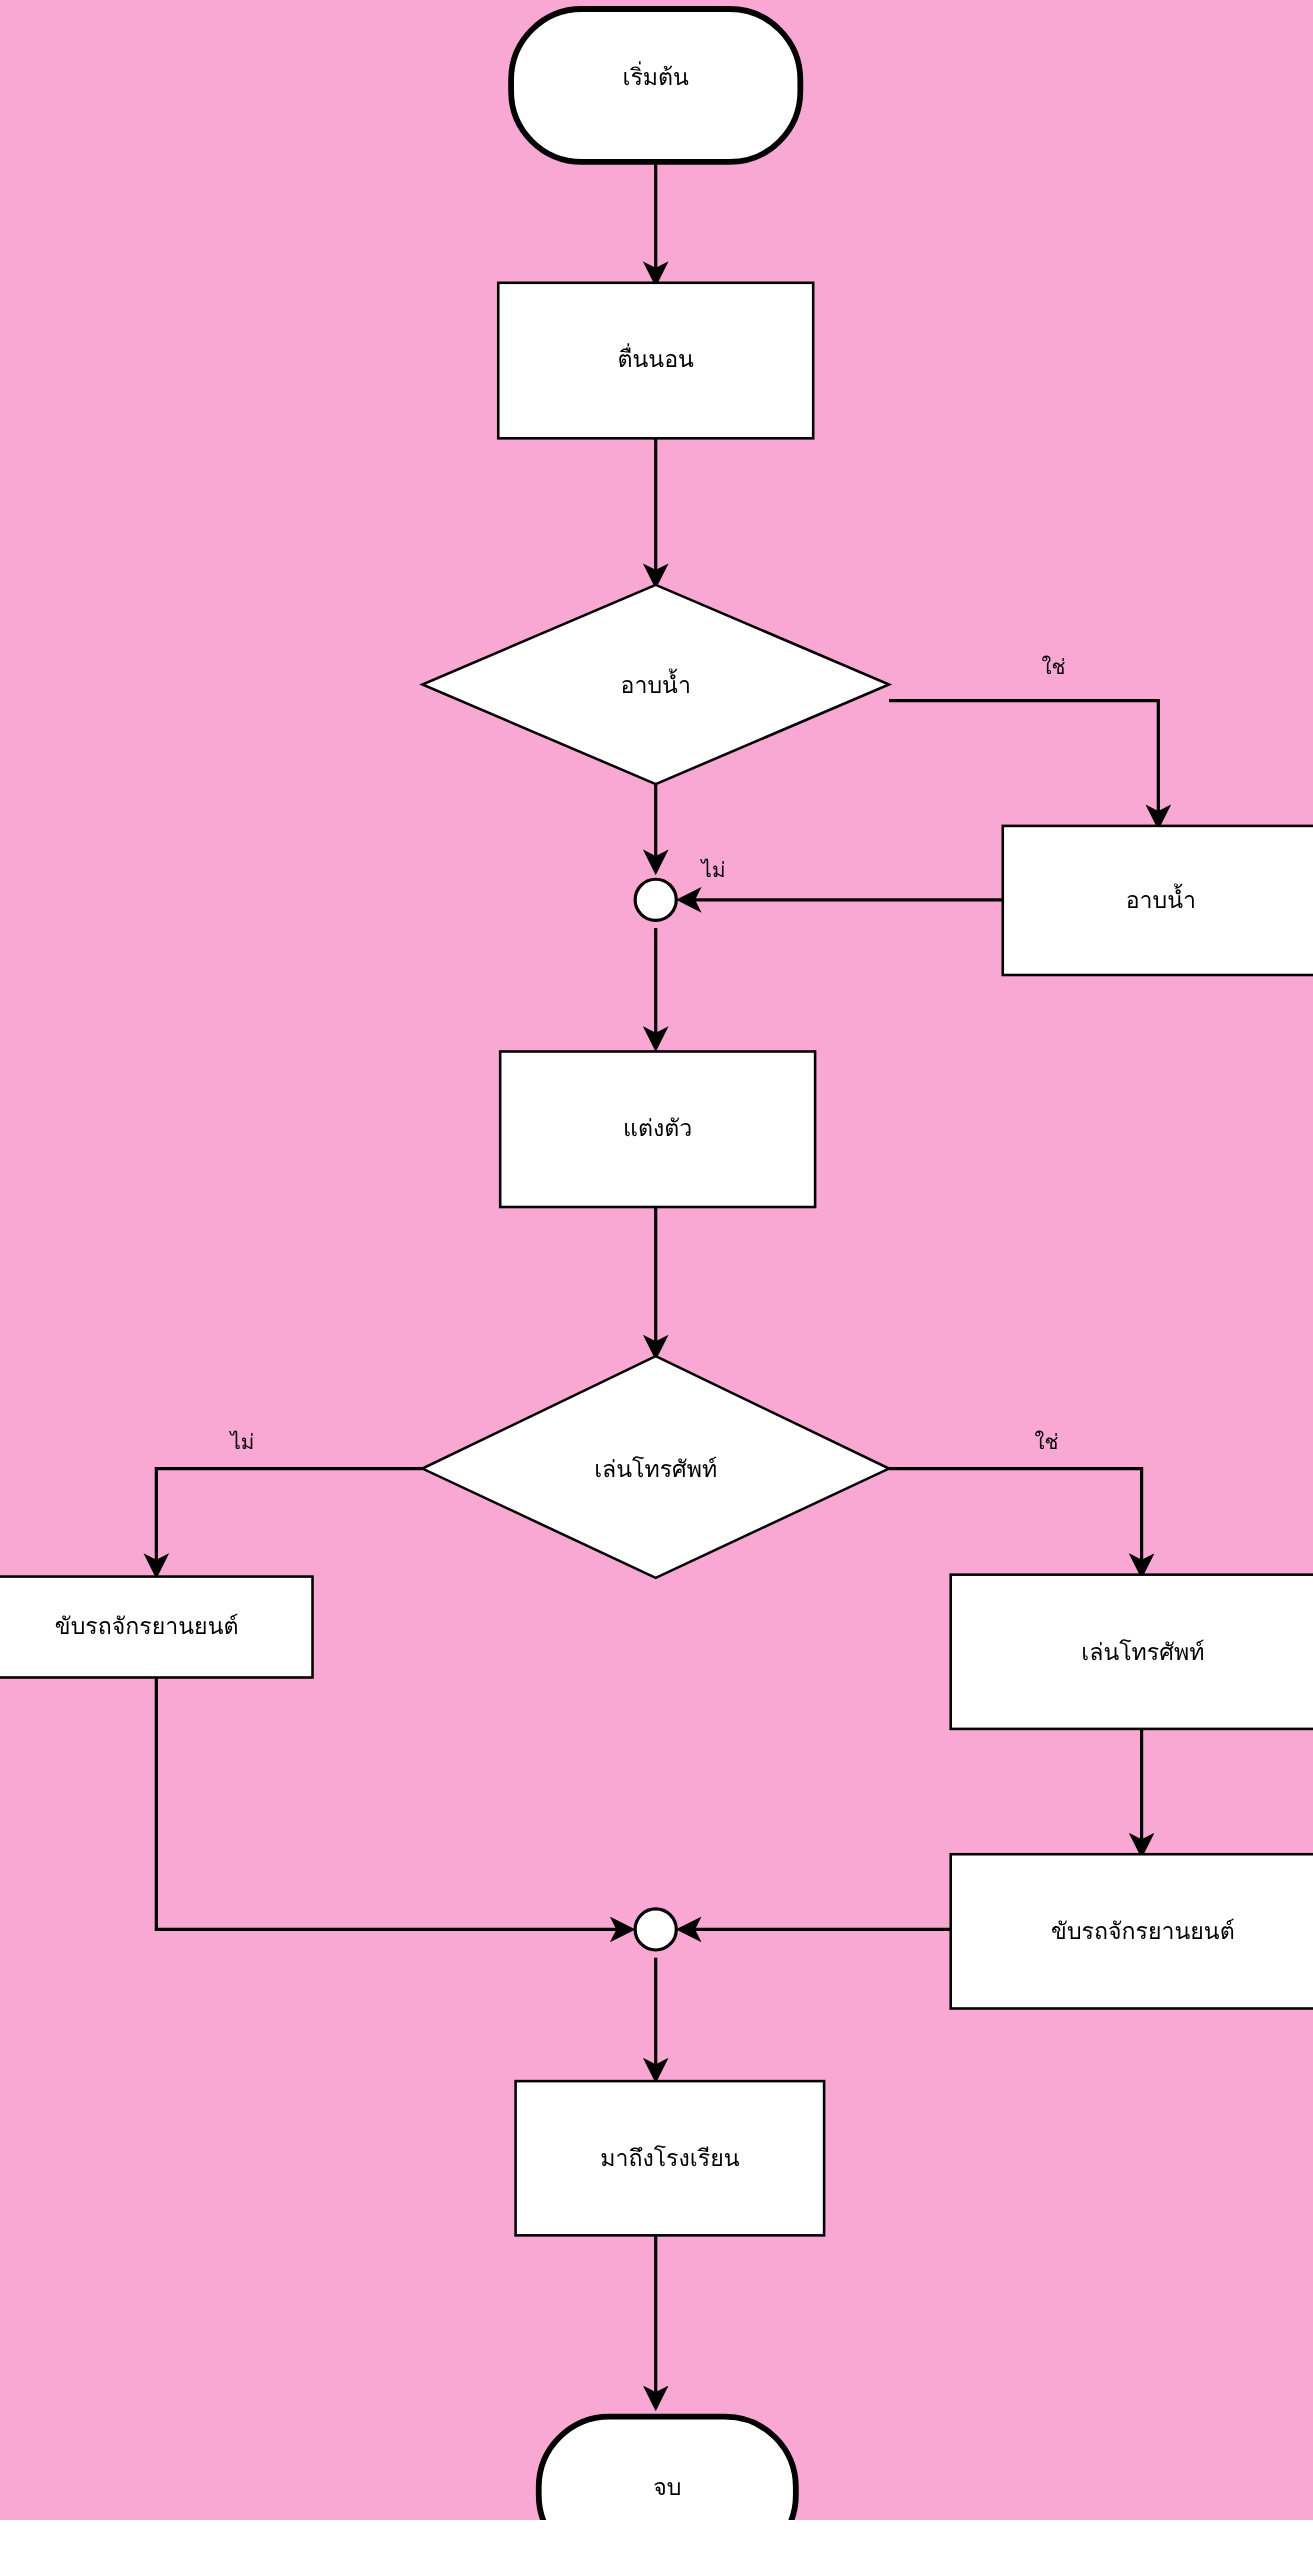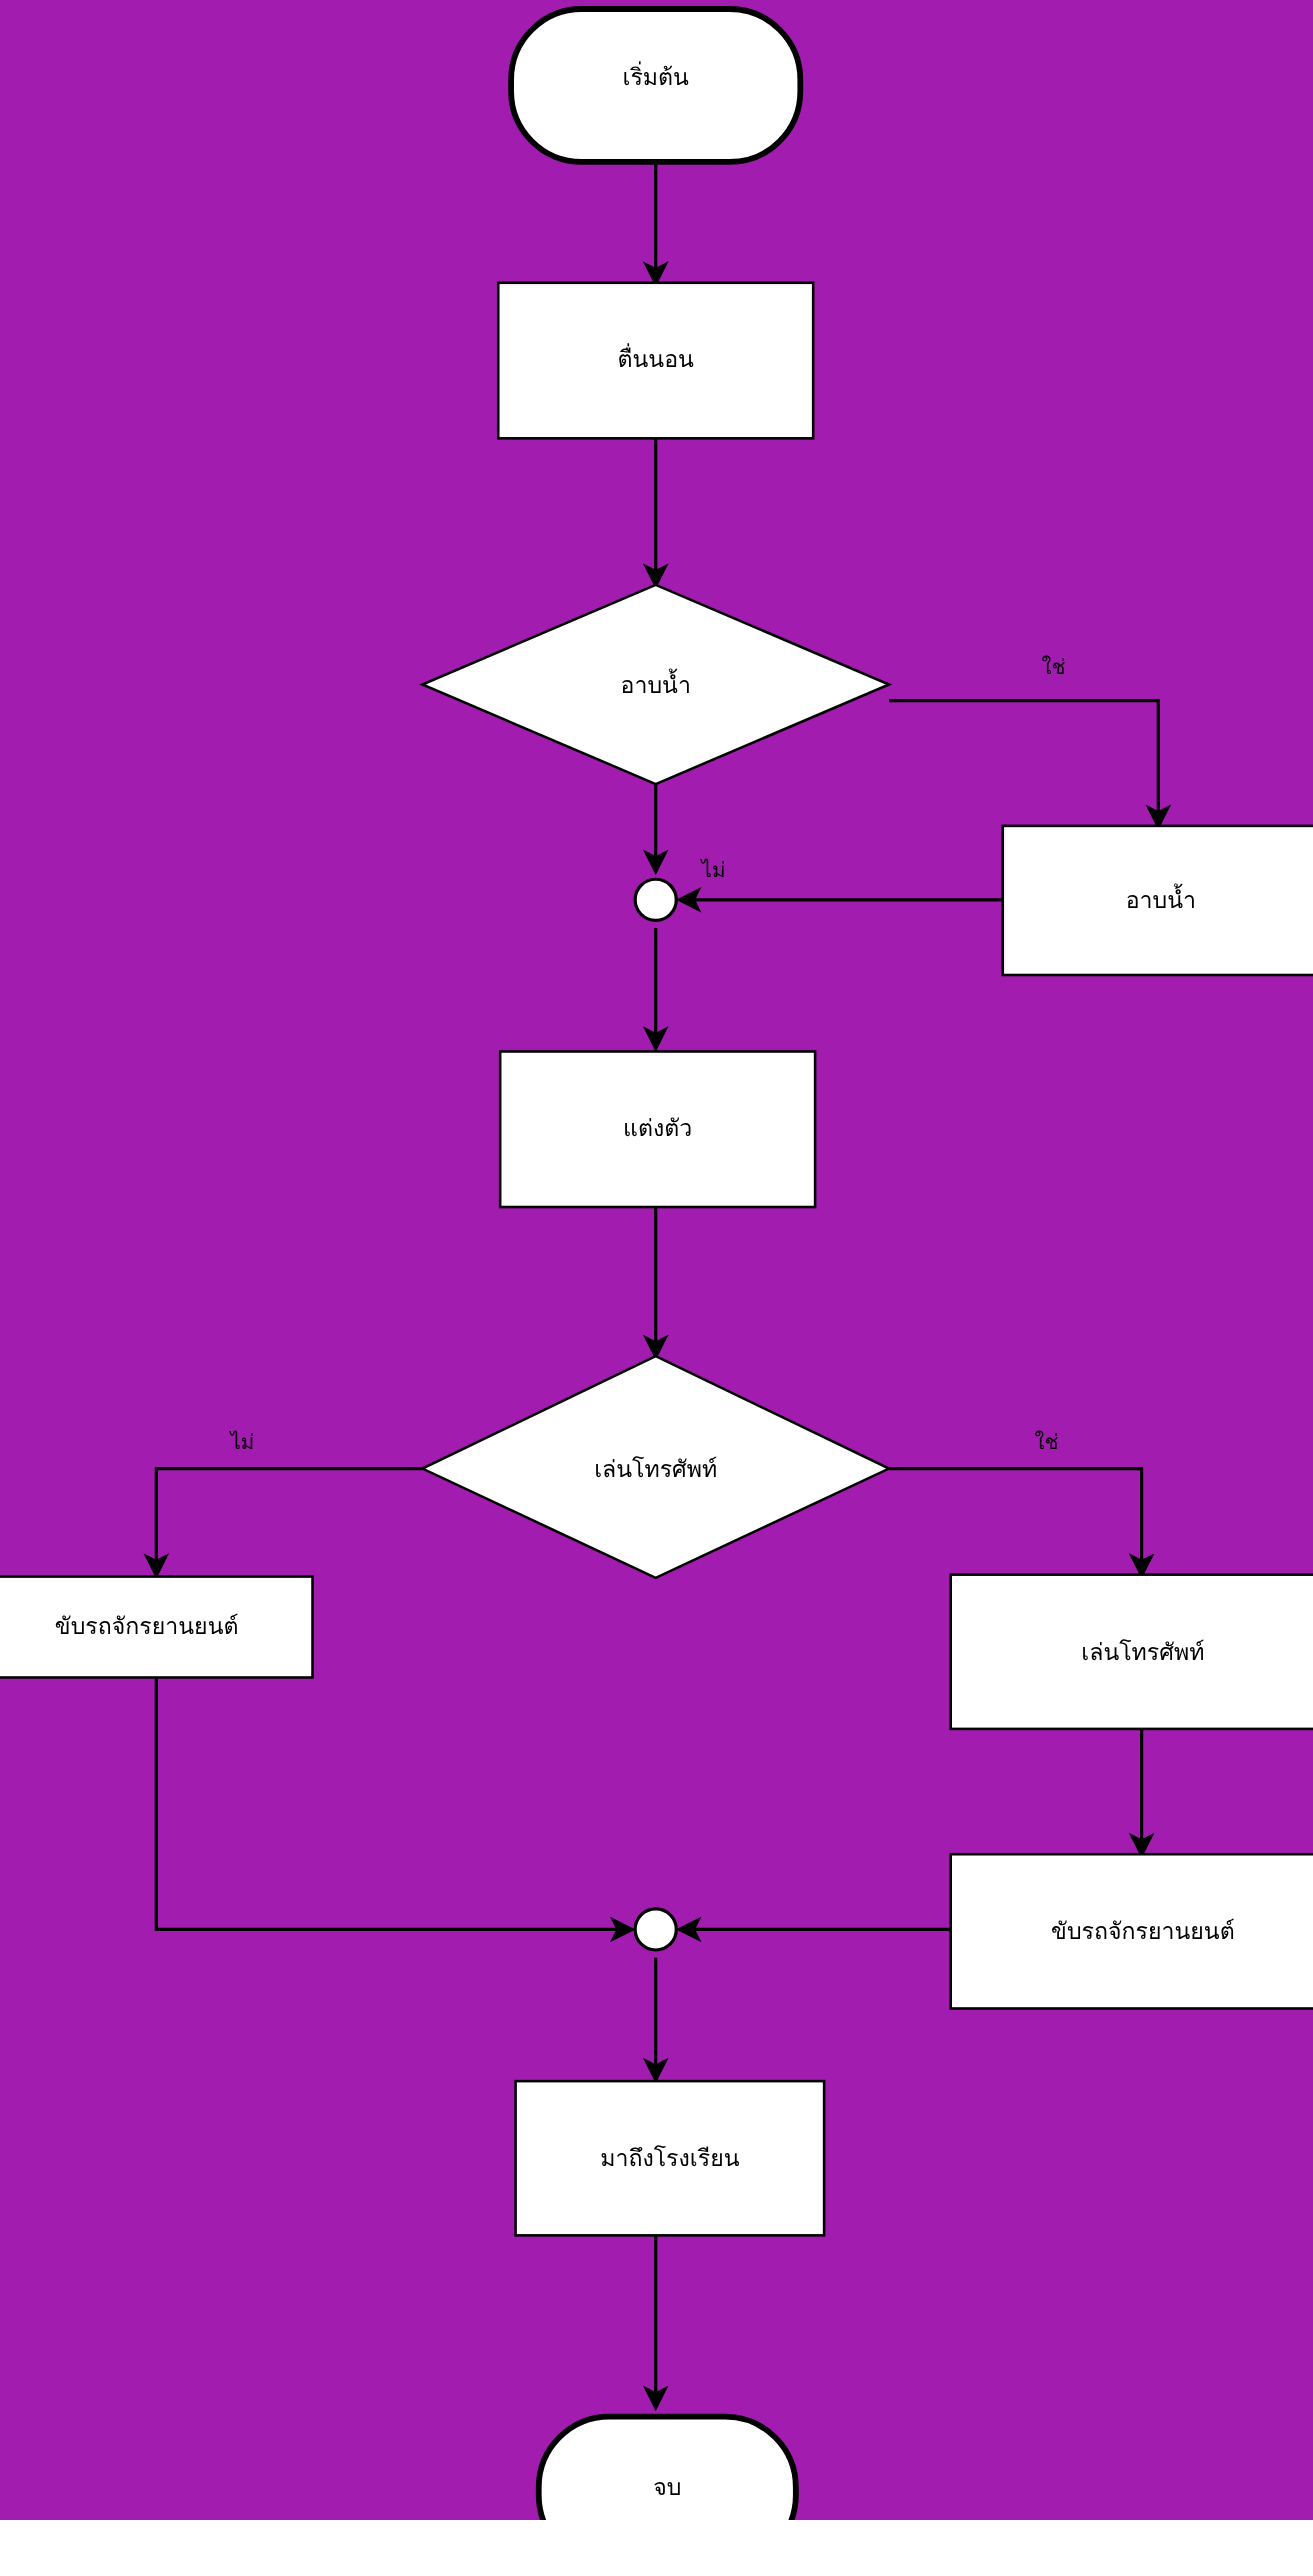--- a/index.html
+++ b/index.html
@@ -4,21 +4,21 @@
 <style>
   html, body {
     margin: 0;
     padding: 0;
     background: #ffffff;
   }
   #page {
     position: relative;
     width: 1314px;
     height: 2520px;
-    background: #a21caf;
+    background: #f9a8d4;
     overflow: hidden;
     font-family: "DejaVu Sans", "Liberation Sans", sans-serif;
   }
   svg#flow {
     position: absolute;
     left: 0;
     top: 0;
     width: 1314px;
     height: 2576px;
     display: block;

